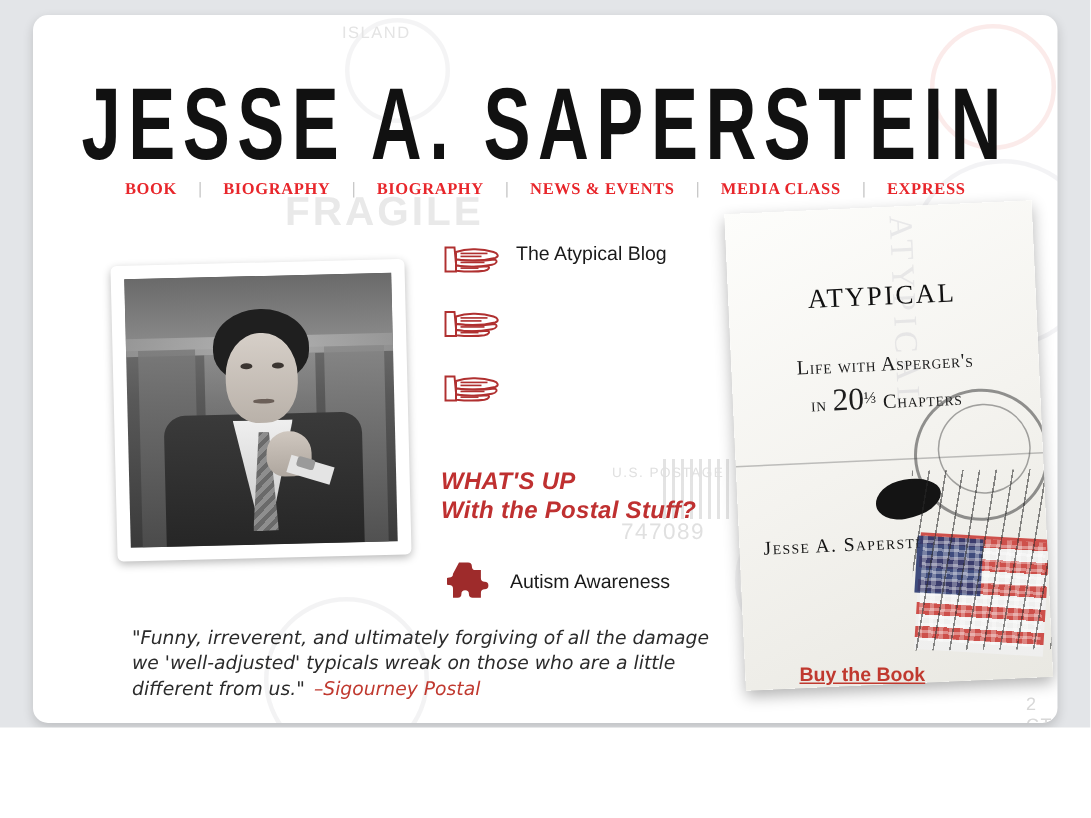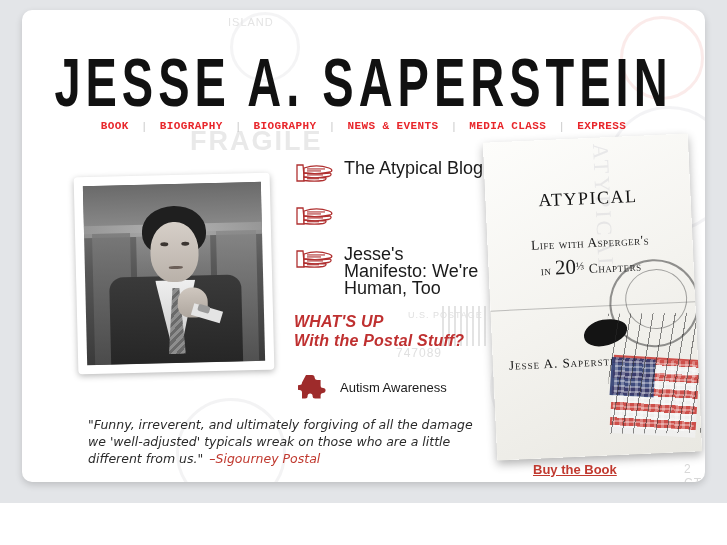--- a/index.html
+++ b/index.html
@@ -11,21 +11,21 @@
     width: 727px;
     height: 545px;
     background: #ffffff;
     font-family: "Liberation Sans", sans-serif;
     overflow: hidden;
   }
 
   #page {
     position: relative;
     width: 727px;
-    height: 545px;
+    height: 485px;
     background: #e3e5e8;
     overflow: hidden;
   }
 
   
   #card {
     position: absolute;
     left: 22px;
     top: 10px;
     width: 683px;
@@ -82,21 +82,21 @@
   .wm-circle.a { left: 598px; top: 6px; width: 78px; height: 78px; }
   .wm-circle.b { left: 584px; top: 96px; width: 120px; height: 120px;
                  border-color: rgba(160,160,170,0.12); }
   .wm-circle.c { left: 154px; top: 388px; width: 104px; height: 104px;
                  border-color: rgba(170,170,180,0.14); }
   .wm-circle.d { left: 208px; top: 2px; width: 64px; height: 64px;
                  border-color: rgba(170,170,180,0.13); }
   .wm-circle.e { left: 468px; top: 328px; width: 92px; height: 92px;
                  border-color: rgba(170,170,180,0.10); }
   .wm-usps { left: 386px; top: 300px; font-size: 9px; color: #e0e0e0; letter-spacing: 1px;}
-  .wm-num { left: 374px; top: 336px; font-size: 12px; color: #e0e0e0; letter-spacing: 1px;}
+  .wm-num { left: 392px; top: 336px; font-size: 15px; color: #e0e0e0; letter-spacing: 1px;}
   .wm-bars {
     left: 420px; top: 296px; width: 46px; height: 40px;
     background: repeating-linear-gradient(90deg,
        rgba(224,224,224,0.9) 0 2px, transparent 2px 6px);
   }
   .wm-isl { left: 206px; top: 6px; font-size: 11px; color: #e4e4e4; letter-spacing: 1px;}
 
   
   #site-title {
     position: absolute;
@@ -124,21 +124,21 @@
     gap: 0px;
   }
   #main-nav a {
     color: #e8262b;
     font-size: 11px;
     font-weight: bold;
     letter-spacing: 0.4px;
     text-decoration: none;
     padding: 0 14px;
     white-space: nowrap;
-    font-family: Liberation Mono, monospace;
+    font-family: Liberation Serif, serif;
   }
   #main-nav .navsep {
     color: #c9c9c9;
     font-size: 11px;
     font-weight: normal;
   }
 
   
   #photo-frame {
     position: absolute;
@@ -206,21 +206,21 @@
     margin-bottom: 18px;
   }
   .hand-icon {
     width: 42px;
     height: 24px;
     flex: 0 0 42px;
     margin-top: 1px;
   }
   .link-row a {
     color: #1a1a1a;
-    font-size: 18px;
+    font-size: 13px;
     line-height: 17px;
     text-decoration: none;
     font-family: "Liberation Sans", sans-serif;
     padding-left: 8px;
   }
 
   #whats-up {
     position: absolute;
     left: 272px;
     top: 302px;
@@ -389,21 +389,21 @@
     background: repeating-linear-gradient(0deg,
         rgba(255,255,255,0.35) 0 2px, transparent 2px 5px),
       repeating-linear-gradient(90deg,
         rgba(255,255,255,0.30) 0 3px, transparent 3px 7px);
     transform: rotate(6deg);
   }
 
   #buy-link {
     position: absolute;
     left: 511px;
-    top: 452px;
+    top: 432px;
     color: #c0392f;
     font-size: 13px;
     font-weight: bold;
     text-decoration: underline;
     font-family: "Liberation Sans", sans-serif;
   }
 
   
   #footer {
     position: absolute;
@@ -534,21 +534,20 @@
               <path d="M10 16 C16 17, 25 17, 31 16.5 C33 17, 32 19, 29 19.5 C22 20.5, 15 20, 10 19.5 Z" fill="#ffffff"></path>
             </g>
             <g fill="#b03030">
               <rect x="13" y="7.4" width="18" height="1.1"></rect>
               <rect x="13" y="9.4" width="14" height="1.1"></rect>
               <rect x="13" y="13.4" width="16" height="1.1"></rect>
               <rect x="13" y="17.2" width="12" height="1.1"></rect>
             </g>
           </svg>
         </span>
-        <a>Jesse's Manifesto: We're Human, Too</a>
       </div>
 
     </div>
 
     <div id="autism-row">
       <span class="puzzle">
         <svg viewBox="0 0 30 30" width="30" height="30">
           <path fill="#9e2b2b" d="M8 3 h6 a2.6 2.6 0 0 1 2.6 2.6 a2.4 2.4 0 0 0 2.4 2.4 h3.6 v5.4
              a2.5 2.5 0 0 0 2.5 2.5 a2.5 2.5 0 0 1 0 5 a2.5 2.5 0 0 0 -2.5 2.5 v3.1 h-5.5
              a2.5 2.5 0 0 1 -2.5 -2.5 a2.5 2.5 0 0 0 -5 0 a2.5 2.5 0 0 1 -2.5 2.5 h-3.1 v-6

